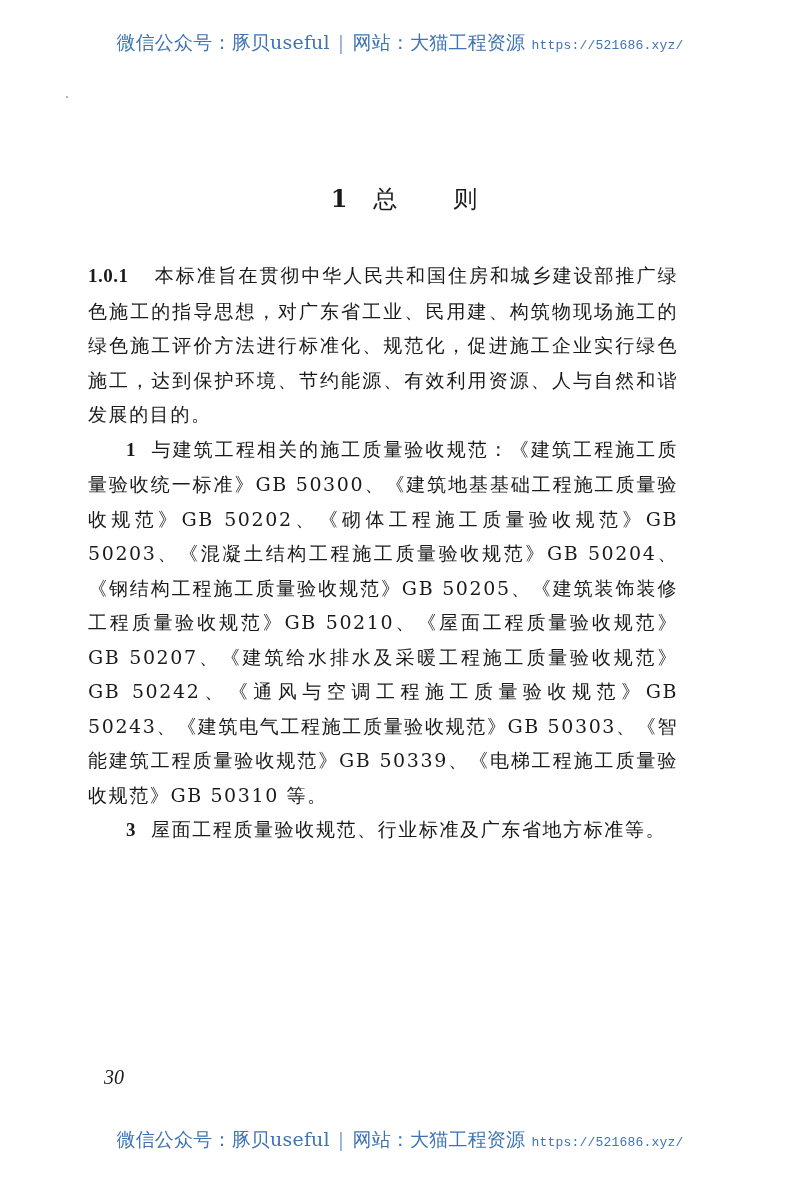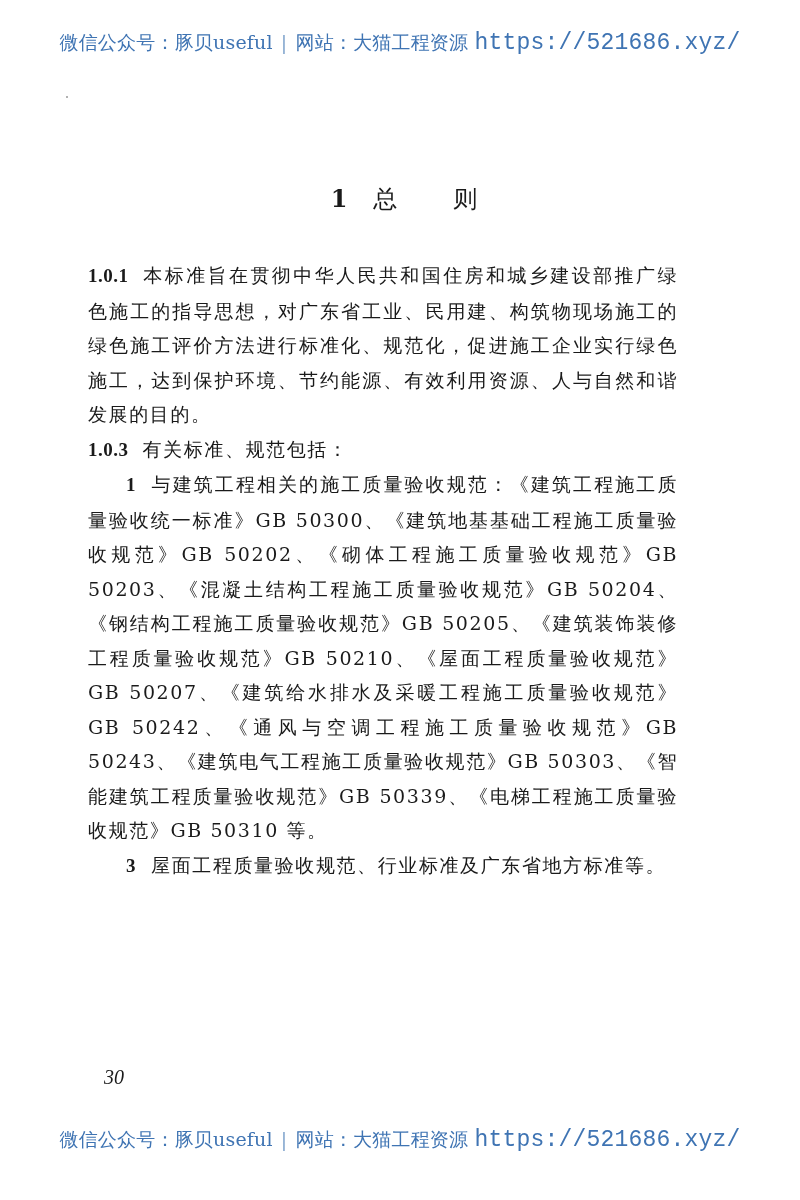--- a/index.html
+++ b/index.html
@@ -1,29 +1,29 @@
 <!DOCTYPE html>
 <html><head>
 <meta charset="utf-8">
 <style>
   html, body { margin: 0; padding: 0; background: #ffffff; }
   body { width: 800px; height: 1200px; position: relative; overflow: hidden; font-family: "DejaVu Serif", "Liberation Serif", serif; color: #1a1a1a; }
   .watermark { position: absolute; left: 0; width: 800px; text-align: center; font-size: 19px; color: #3f74b3; letter-spacing: 0.2px; font-family: "DejaVu Serif", "Liberation Serif", serif; white-space: nowrap; }
   .watermark .sep { margin: 0 8px; color: #7fa3cc; }
-  .watermark .url { font-family: "Liberation Mono", "DejaVu Sans Mono", monospace; font-size: 23px; text-align: right; }
+  .watermark .url { font-family: "Liberation Mono", "DejaVu Sans Mono", monospace; font-size: 13px; text-align: right; }
   .wm-top { top: 30px; }
   .wm-bottom { top: 1127px; }
   .dot { position: absolute; left: 66px; top: 96px; width: 2px; height: 2px; background: #999; border-radius: 1px; }
   .title { position: absolute; top: 183px; left: 4px; width: 800px; text-align: center; font-size: 24px; font-weight: bold; letter-spacing: 0; }
   .title .num { margin-right: 26px; }
   .title .c1 { margin-right: 56px; font-weight: normal; }
   .title .c2 { font-weight: normal; }
   .content { position: absolute; left: 88px; top: 258px; width: 590px; font-size: 19px; line-height: 34.5px; text-align: justify; letter-spacing: 1.6px; }
   .para { margin: 0; }
-  .clause-num { font-weight: bold; font-family: "Liberation Serif", "DejaVu Serif", serif; margin-right: 14px; letter-spacing: 0.5px; }
+  .clause-num { font-weight: bold; font-family: "Liberation Serif", "DejaVu Serif", serif; margin-right: 26px; letter-spacing: 0.5px; }
   .item { text-indent: 38px; }
   .item-num { font-weight: bold; font-family: "Liberation Serif", "DejaVu Serif", serif; margin-right: 14px; }
   .page-num { position: absolute; left: 104px; top: 1066px; font-style: italic; font-size: 20px; font-family: "Liberation Serif", "DejaVu Serif", serif; text-align: right; }
 </style>
 </head>
 <body>
 
 <div class="watermark wm-top">
   <span>微信公众号：豚贝useful</span><span class="sep">|</span><span>网站：大猫工程资源</span>
   <span class="url">https://521686.xyz/</span>
@@ -32,23 +32,20 @@
 <div class="dot"></div>
 
 <div class="title">
   <span class="num">1</span><span class="c1">总</span><span class="c2">则</span>
 </div>
 
 <div class="content">
   <p class="para">
     <span class="clause-num">1.0.1</span><span>本标准旨在贯彻中华人民共和国住房和城乡建设部推广绿色施工的指导思想，对广东省工业、民用建、构筑物现场施工的绿色施工评价方法进行标准化、规范化，促进施工企业实行绿色施工，达到保护环境、节约能源、有效利用资源、人与自然和谐发展的目的。</span>
   </p>
-  <p class="para">
-    <span class="clause-num">1.0.3</span><span>有关标准、规范包括：</span>
-  </p>
   <p class="para item">
     <span class="item-num">1</span><span>与建筑工程相关的施工质量验收规范：《建筑工程施工质量验收统一标准》GB 50300、《建筑地基基础工程施工质量验收规范》GB 50202、《砌体工程施工质量验收规范》GB 50203、《混凝土结构工程施工质量验收规范》GB 50204、《钢结构工程施工质量验收规范》GB 50205、《建筑装饰装修工程质量验收规范》GB 50210、《屋面工程质量验收规范》GB 50207、《建筑给水排水及采暖工程施工质量验收规范》GB 50242、《通风与空调工程施工质量验收规范》GB 50243、《建筑电气工程施工质量验收规范》GB 50303、《智能建筑工程质量验收规范》GB 50339、《电梯工程施工质量验收规范》GB 50310 等。</span>
   </p>
   <p class="para item">
     <span class="item-num">3</span><span>屋面工程质量验收规范、行业标准及广东省地方标准等。</span>
   </p>
 </div>
 
 <div class="page-num">30</div>
 

